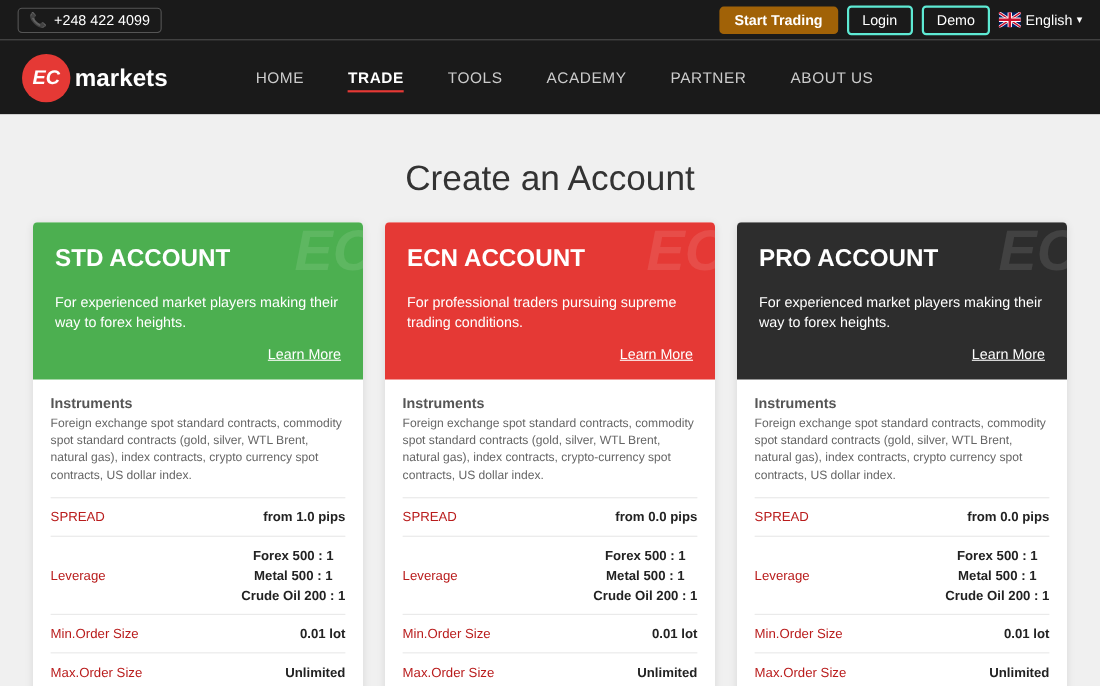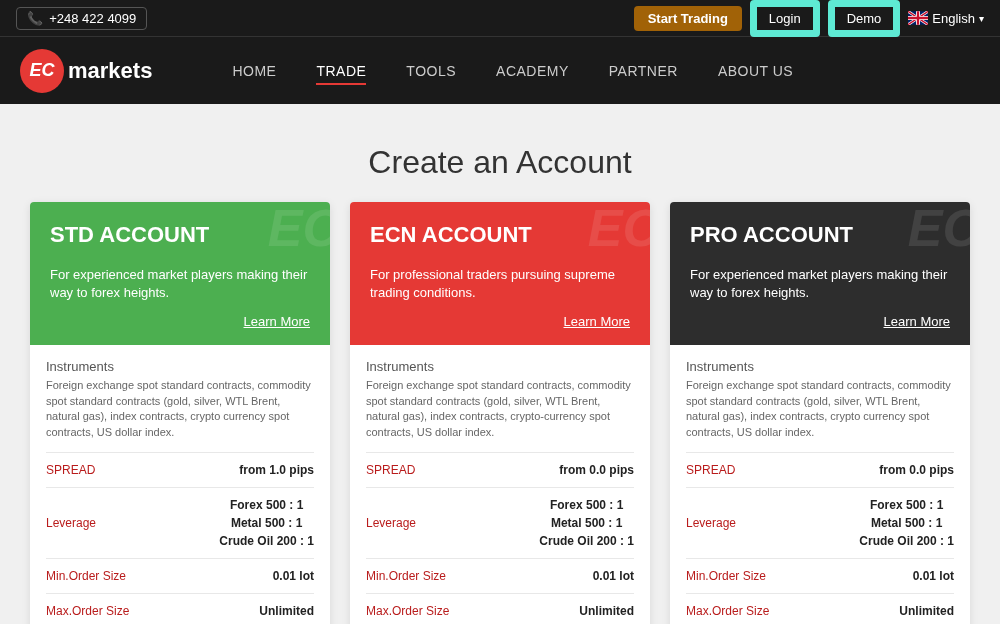--- a/index.html
+++ b/index.html
@@ -35,21 +35,21 @@
       border: none;
       border-radius: 4px;
       padding: 5px 14px;
       font-size: 13px;
       font-weight: bold;
       cursor: pointer;
     }
     .btn-login, .btn-demo {
       background: transparent;
       color: #fff;
-      border: 7px solid #5eead4;
+      border: 2px solid #5eead4;
       border-radius: 4px;
       padding: 4px 12px;
       font-size: 13px;
       cursor: pointer;
     }
     .lang-selector {
       display: flex;
       align-items: center;
       gap: 4px;
       color: #fff;
@@ -99,21 +99,21 @@
       list-style: none;
     }
     .nav-links li a {
       color: #ccc;
       text-decoration: none;
       font-size: 14px;
       letter-spacing: 0.5px;
     }
     .nav-links li.active a {
       color: #fff;
-      font-weight: normal;
+      font-weight: bold;
       border-bottom: 2px solid #e53935;
       padding-bottom: 4px;
     }
 
     
     .main-content {
       background: #f0f0f0;
       padding: 40px 30px;
     }
     .page-title {
@@ -183,21 +183,21 @@
     
     .card-body {
       padding: 14px 16px 16px;
     }
     .instruments-section {
       margin-bottom: 12px;
     }
     .instruments-label {
       font-size: 13px;
       color: #555;
-      font-weight: 400;
+      font-weight: 700;
       margin-bottom: 4px;
     }
     .instruments-text {
       font-size: 11px;
       color: #666;
       line-height: 1.4;
     }
 
     
     .data-row {

